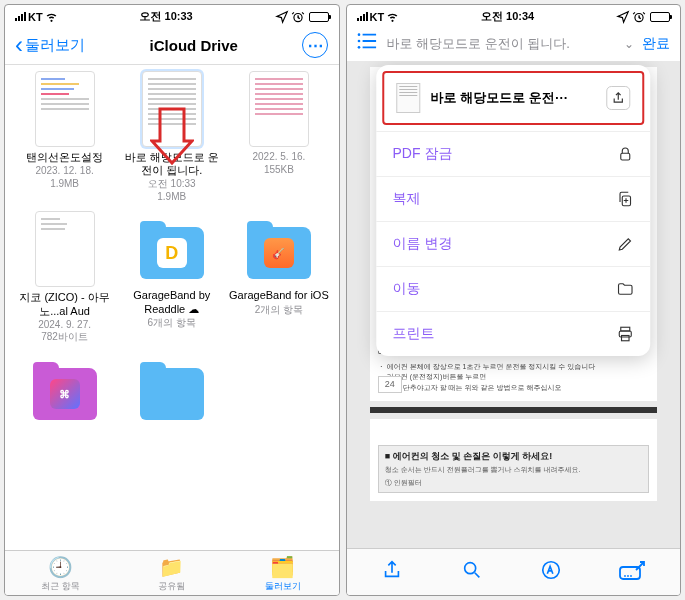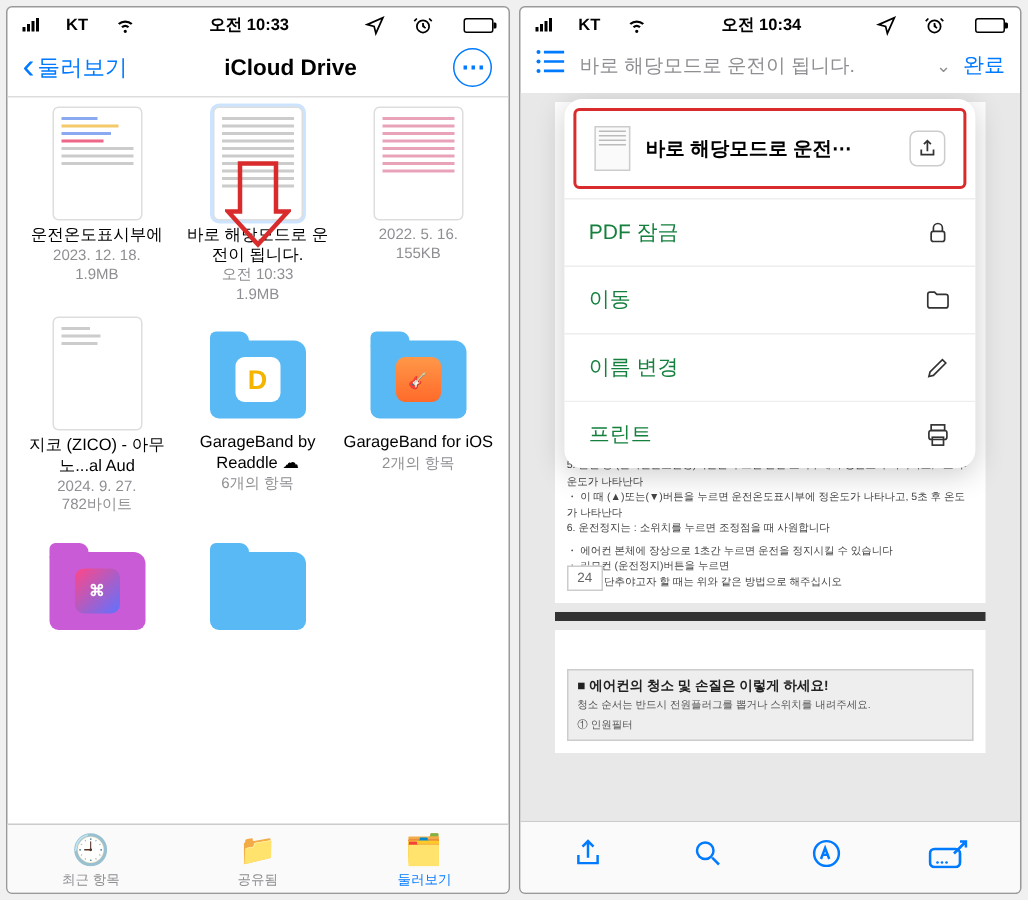--- a/index.html
+++ b/index.html
@@ -24,21 +24,21 @@
     }
     .status-bar {
       display: flex;
       justify-content: space-between;
       align-items: center;
       padding: 4px 10px 2px;
       font-size: 11px;
       font-weight: 600;
       color: #000;
     }
-    .status-left, .status-right { display: flex; align-items: center; gap: 18px; }
+    .status-left, .status-right { display: flex; align-items: center; gap: 2px; }
     .signal-bars { display: inline-flex; align-items: flex-end; gap: 1px; }
     .signal-bars span { width: 2px; background: #000; }
     .signal-bars span:nth-child(1){height:3px}
     .signal-bars span:nth-child(2){height:5px}
     .signal-bars span:nth-child(3){height:7px}
     .signal-bars span:nth-child(4){height:9px}
     .status-right svg { width: 14px; height: 14px; }
     .battery { width: 20px; height: 10px; border: 1px solid #000; border-radius: 2px; position: relative; margin-left: 2px;}
     .battery::after { content:''; position:absolute; right:-3px; top:2px; width:2px; height:4px; background:#000; border-radius:0 1px 1px 0;}
     .battery-fill { height:100%; width:70%; background:#000; }
@@ -154,21 +154,21 @@
       border:2px solid #d92b2b; margin:6px; border-radius:4px;justify-content:center;
     }
     .pop-thumb { width:24px; height:30px; border:1px solid #ccc; margin-right:10px; background:#fafafa;}
     .pop-thumb .mini-line{height:1px;background:#bbb;margin:2px;}
     .pop-info { flex:1; font-size:12px;}
     .pop-name { font-weight:600; color:#000; font-size:13px;}
     .pop-meta { color:#8e8e93; font-size:11px;}
     .pop-share { width:24px;height:24px; border:1px solid #ccc; border-radius:5px; display:flex;align-items:center;justify-content:center;}
     .menu-item {
       display:flex; justify-content:space-between; align-items:center;
-      padding:13px 16px; font-size:14px; color:#15803d;
+      padding:13px 16px; font-size:14px; color:#8b5cf6;
       border-top:0.5px solid #eee;
     }
     .menu-item svg, .menu-item .mi-icon { width:18px; height:18px; color:#333;}
     .toolbar2 {
       display:flex; justify-content:space-around; align-items:center;
       padding:10px 6px; border-top:0.5px solid #ccc; background:#fafafa;
     }
     .toolbar2 > * { color:#007aff; }
     .page-num-box{
       position:absolute; bottom:8px; left:8px;
@@ -225,21 +225,21 @@
           <div class="doc-lines colored">
             <div></div>
             <div></div>
             <div></div>
             <div></div>
             <div></div>
             <div></div>
             <div></div>
           </div>
         </div>
-      <div class="file-name">운전온도표시부에</div>
+      <div class="file-name">탠의선온도설정</div>
       <div class="file-meta">2023. 12. 18.</div>
       <div class="file-meta">1.9MB</div>
     </div>
     <div class="file-item">
       <div class="thumb selected">
           <div class="doc-lines text">
             <div></div>
             <div></div>
             <div></div>
             <div></div>
@@ -405,29 +405,36 @@
         </div>
       </div>
       <div class="menu-item">
         <span>PDF 잠금</span>
         <svg class="mi-icon" viewBox="0 0 24 24">
             <rect x="6" y="11" width="12" height="9" rx="2" fill="none" stroke="#333" stroke-width="1.5"></rect>
             <path fill="none" stroke="#333" stroke-width="1.5" d="M8 11V8a4 4 0 018 0v3"></path>
           </svg>
       </div>
       <div class="menu-item">
-        <span>이동</span>
+        <span>복제</span>
         <svg class="mi-icon" viewBox="0 0 24 24">
-            <path fill="none" stroke="#333" stroke-width="1.5" d="M3 7a2 2 0 012-2h4l2 2h8a2 2 0 012 2v8a2 2 0 01-2 2H5a2 2 0 01-2-2z"></path>
+            <rect x="8" y="8" width="11" height="13" rx="2" fill="none" stroke="#333" stroke-width="1.5"></rect>
+            <path fill="none" stroke="#333" stroke-width="1.5" d="M5 16V5a2 2 0 012-2h9M13 11v6M10 14h6"></path>
           </svg>
       </div>
       <div class="menu-item">
         <span>이름 변경</span>
         <svg class="mi-icon" viewBox="0 0 24 24">
             <path fill="none" stroke="#333" stroke-width="1.5" d="M4 20l4-1 11-11-3-3L5 16z"></path>
+          </svg>
+      </div>
+      <div class="menu-item">
+        <span>이동</span>
+        <svg class="mi-icon" viewBox="0 0 24 24">
+            <path fill="none" stroke="#333" stroke-width="1.5" d="M3 7a2 2 0 012-2h4l2 2h8a2 2 0 012 2v8a2 2 0 01-2 2H5a2 2 0 01-2-2z"></path>
           </svg>
       </div>
       <div class="menu-item" style="border-radius:0 0 12px 12px">
         <span>프린트</span>
         <svg class="mi-icon" viewBox="0 0 24 24">
             <rect x="6" y="3" width="12" height="5" fill="none" stroke="#333" stroke-width="1.5"></rect>
             <rect x="4" y="8" width="16" height="8" rx="2" fill="none" stroke="#333" stroke-width="1.5"></rect>
             <rect x="7" y="14" width="10" height="7" fill="none" stroke="#333" stroke-width="1.5"></rect>
           </svg>
       </div>

